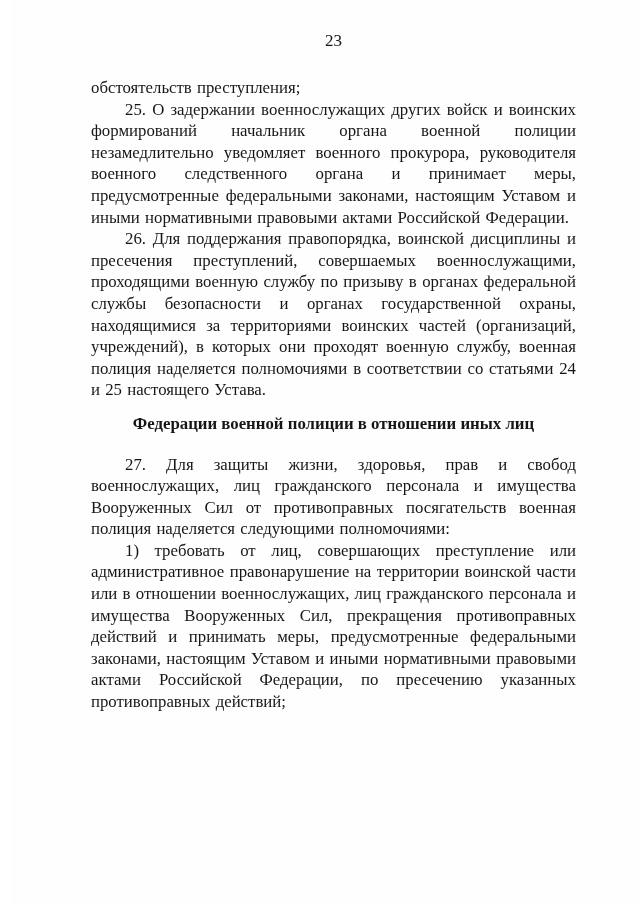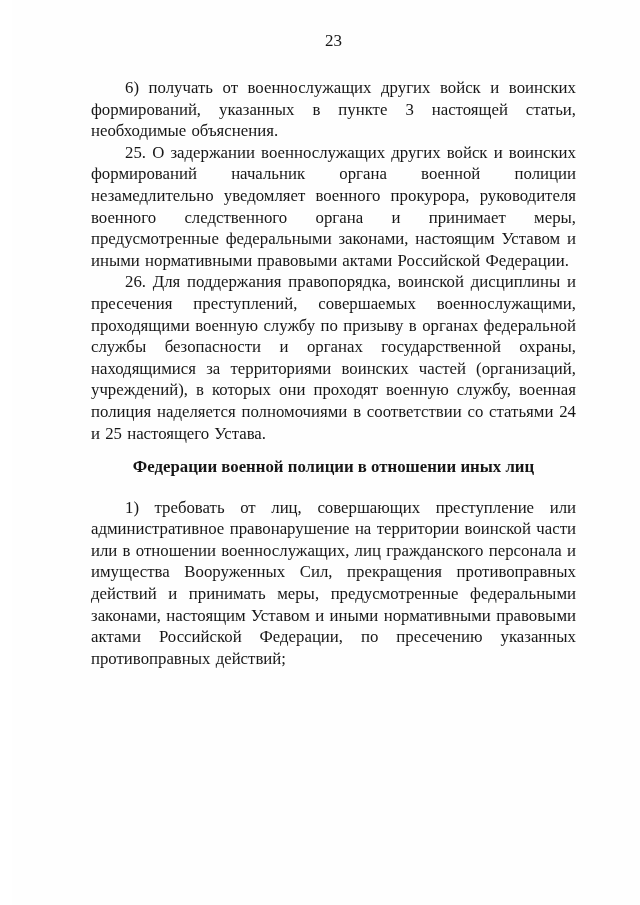--- a/index.html
+++ b/index.html
@@ -45,28 +45,29 @@
 </style>
 </head>
 <body>
 
 <div class="page">
 
   <div class="page-number">23</div>
 
   <div class="doc-text">
 
+    <p>обстоятельств преступления;</p>
 
-    <p class="indent">6) получать от военнослужащих других войск и воинских формирований, указанных в пункте 3 настоящей статьи, необходимые объяснения.</p>
 
     <p class="indent">25. О задержании военнослужащих других войск и воинских формирований начальник органа военной полиции незамедлительно уведомляет военного прокурора, руководителя военного следственного органа и принимает меры, предусмотренные федеральными законами, настоящим Уставом и иными нормативными правовыми актами Российской Федерации.</p>
 
 
     <p class="indent">26. Для поддержания правопорядка, воинской дисциплины и пресечения преступлений, совершаемых военнослужащими, проходящими военную службу по призыву в органах федеральной службы безопасности и органах государственной охраны, находящимися за территориями воинских частей (организаций, учреждений), в которых они проходят военную службу, военная полиция наделяется полномочиями в соответствии со статьями 24 и 25 настоящего Устава.</p>
 
     <div class="heading">Федерации военной полиции в отношении иных лиц</div>
 
+    <p class="indent">27. Для защиты жизни, здоровья, прав и свобод военнослужащих, лиц гражданского персонала и имущества Вооруженных Сил от противоправных посягательств военная полиция наделяется следующими полномочиями:</p>
 
     <p class="indent">1) требовать от лиц, совершающих преступление или административное правонарушение на территории воинской части или в отношении военнослужащих, лиц гражданского персонала и имущества Вооруженных Сил, прекращения противоправных действий и принимать меры, предусмотренные федеральными законами, настоящим Уставом и иными нормативными правовыми актами Российской Федерации, по пресечению указанных противоправных действий;</p>
 
   </div>
 
 </div>
 
 </body></html>

